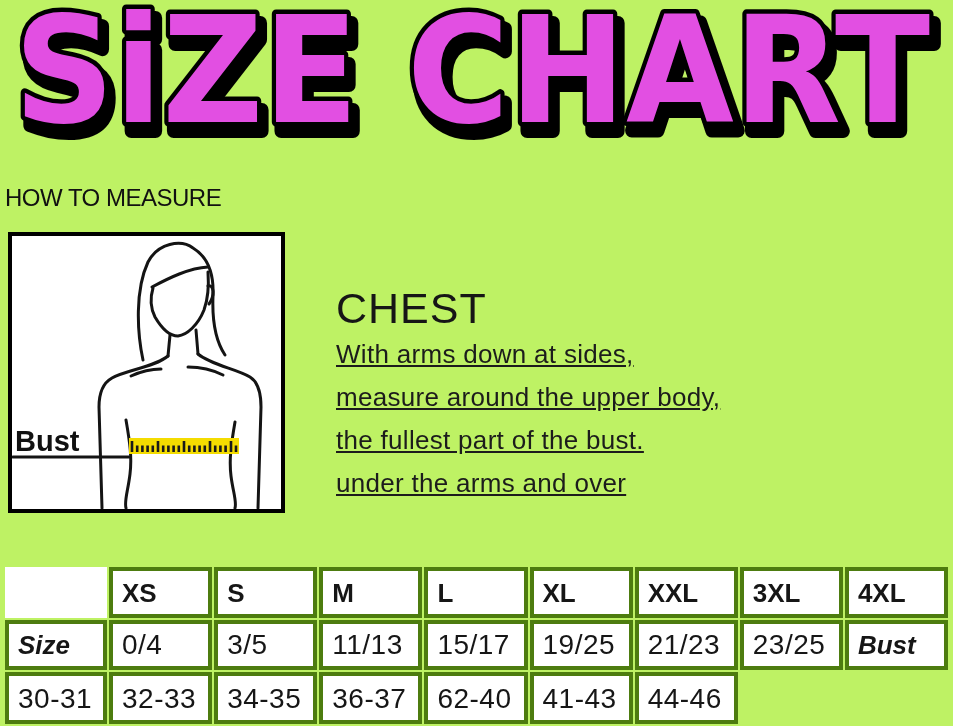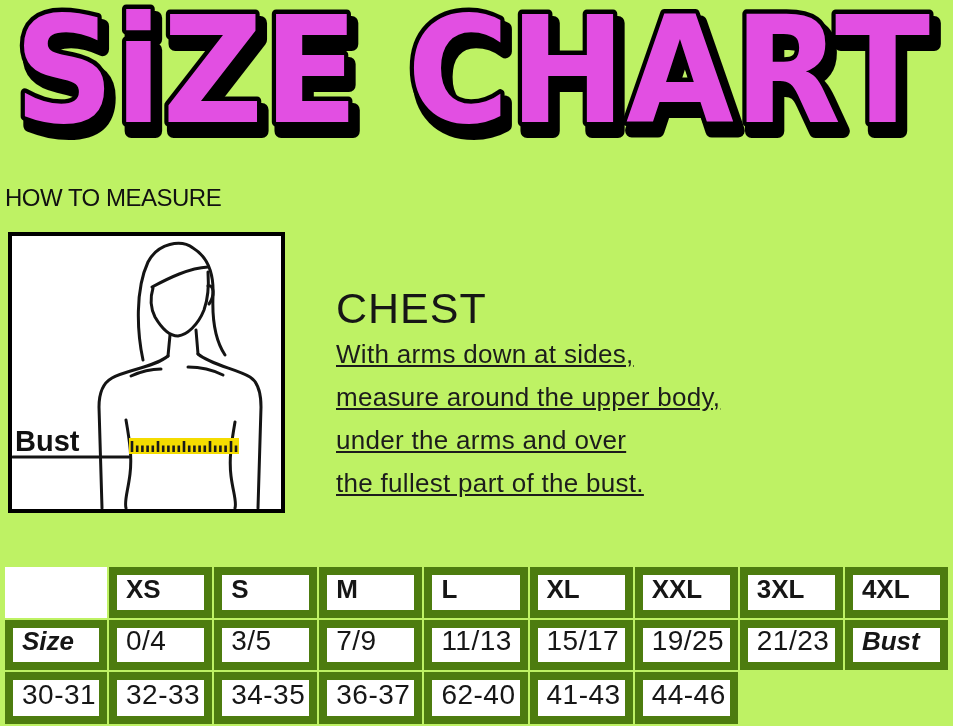--- a/index.html
+++ b/index.html
@@ -45,21 +45,21 @@
 
   
   .size-table {
     position:absolute; left:5px; top:567px; width:943px;
     display:grid;
     grid-template-columns:102px repeat(8, 1fr);
     grid-template-rows:51px 50px 52px;
     gap:2px;
   }
   .cell {
-    border:8px solid #4d7c0f; background:#fff;
+    border:4px solid #4d7c0f; background:#fff;
     display:flex; align-items:flex-end;
     padding:0 0 5px 9px;
     font-size:28px; letter-spacing:0.5px; color:#161616;
     overflow:hidden; white-space:nowrap;
   }
   .cell.corner { border:none; }
   .cell.head  { font-weight:bold; font-size:26px; letter-spacing:0; }
   .cell.rowlabel { font-weight:bold; font-size:26px; letter-spacing:0;font-style:italic; }
 </style>
 </head>
@@ -102,44 +102,44 @@
 
       <text class="bust-label" x="3" y="215">Bust</text>
       <line class="line" x1="1" y1="221" x2="117" y2="221"></line>
     </svg>
   </div>
 
   <div class="chest-block">
     <div class="chest-heading">CHEST</div>
     <div class="chest-line">With arms down at sides,</div>
     <div class="chest-line">measure around the upper body,</div>
+    <div class="chest-line">the fullest part of the bust.</div>
     <div class="chest-line">under the arms and over</div>
-    <div class="chest-line">the fullest part of the bust.</div>
   </div>
 
   <div class="size-table">
 
     <div class="cell corner"></div>
     <div class="cell head">XS</div>
     <div class="cell head">S</div>
     <div class="cell head">M</div>
     <div class="cell head">L</div>
     <div class="cell head">XL</div>
     <div class="cell head">XXL</div>
     <div class="cell head">3XL</div>
     <div class="cell head">4XL</div>
 
     <div class="cell rowlabel">Size</div>
     <div class="cell">0/4</div>
     <div class="cell">3/5</div>
-    <div class="cell">7/9</div>
     <div class="cell">11/13</div>
     <div class="cell">15/17</div>
     <div class="cell">19/25</div>
     <div class="cell">21/23</div>
+    <div class="cell">23/25</div>
 
     <div class="cell rowlabel">Bust</div>
     <div class="cell">30-31</div>
     <div class="cell">32-33</div>
     <div class="cell">34-35</div>
     <div class="cell">36-37</div>
     <div class="cell">62-40</div>
     <div class="cell">41-43</div>
     <div class="cell">44-46</div>
   </div>

